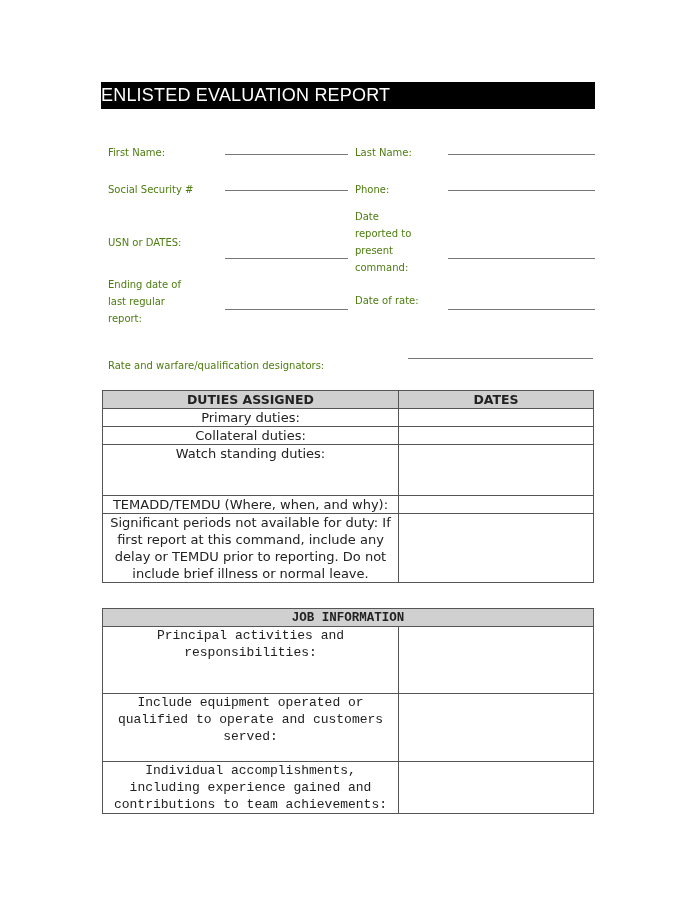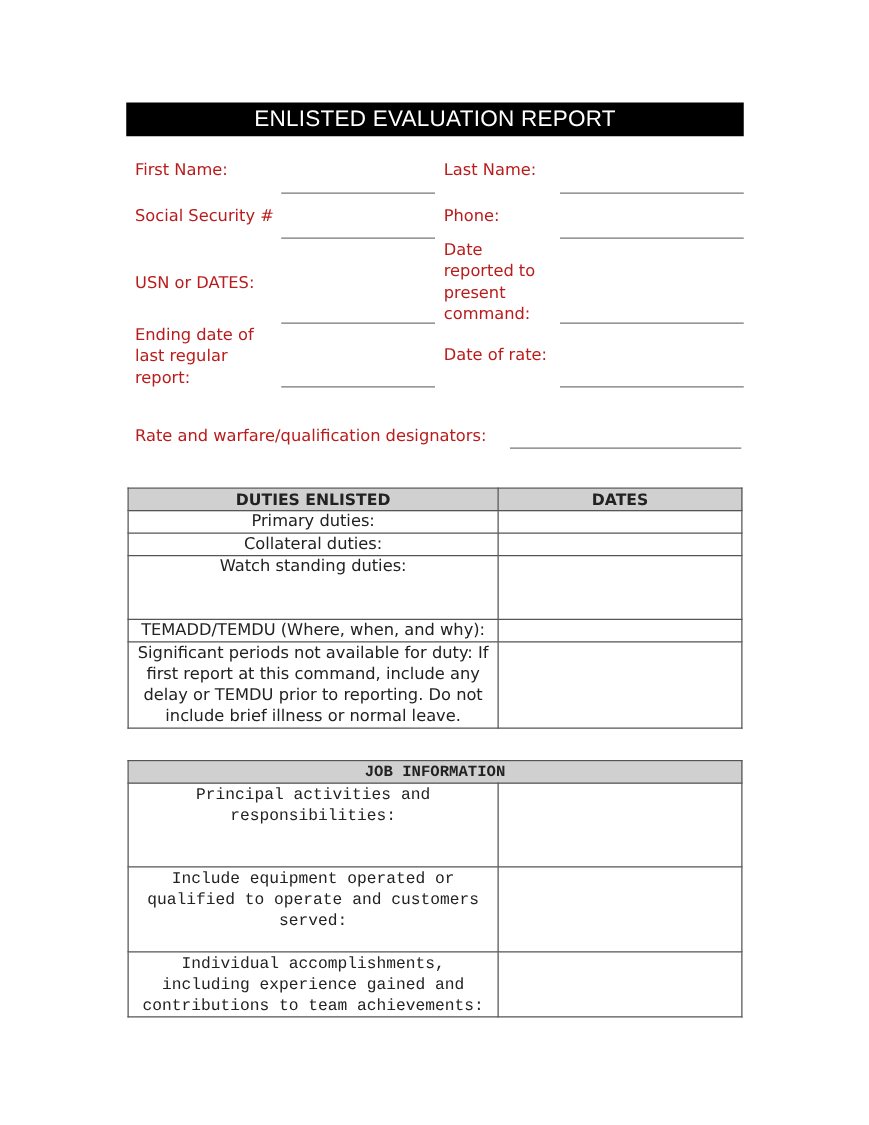--- a/index.html
+++ b/index.html
@@ -1,21 +1,21 @@
 <!DOCTYPE html>
 <html><head>
 <meta charset="utf-8">
 <style>
   html, body { margin:0; padding:0; background:#ffffff; }
   body { width:695px; height:900px; position:relative; overflow:hidden;
          font-family:"DejaVu Sans", sans-serif; color:#1a1a1a; }
   .title-bar { position:absolute; left:101px; top:82px; width:494px; height:27px;
-               background:#000; color:#fff; text-align:center;
+               background:#000; color:#fff; 
                font-family:"Liberation Sans", sans-serif; font-size:18px; line-height:27px; letter-spacing:0.2px; }
-  .lbl { position:absolute; font-size:13px; line-height:17px; color:#b91c1c; }
+  .lbl { position:absolute; font-size:10px; line-height:17px; color:#4d7c0f;margin-top:16px; }
   .line { position:absolute; height:0; border-top:1.3px solid #777; }
   table.grid { position:absolute; left:102px; width:491px; border-collapse:collapse;
                font-size:13px; line-height:17px; color:#222; table-layout:fixed; }
   table.grid td, table.grid th { border:1px solid #555; padding:0 5px; vertical-align:top;text-align:center; }
   table.grid th { background:#d0d0d0; font-weight:bold; font-size:12.5px; text-align:center;
                   line-height:16px; padding-top:1px; }
 </style>
 </head>
 <body>
 
@@ -53,21 +53,21 @@
 <div class="lbl" style="left:108px;top:341px;">Rate and warfare/qualification designators:</div>
 <div class="line" style="left:408px;top:358px;width:185px;"></div>
 
 <table class="grid" style="top:390px;">
   <colgroup>
       <col style="width:296px">
       <col style="width:195px">
     </colgroup>
   <tbody>
       <tr style="height:17px;">
-    <th>DUTIES ENLISTED</th>
+    <th>DUTIES ASSIGNED</th>
     <th>DATES</th>
   </tr>
   <tr style="height:17px;">
     <td>Primary duties:</td>
     <td></td>
   </tr>
   <tr style="height:17px;">
     <td>Collateral duties:</td>
     <td></td>
   </tr>

